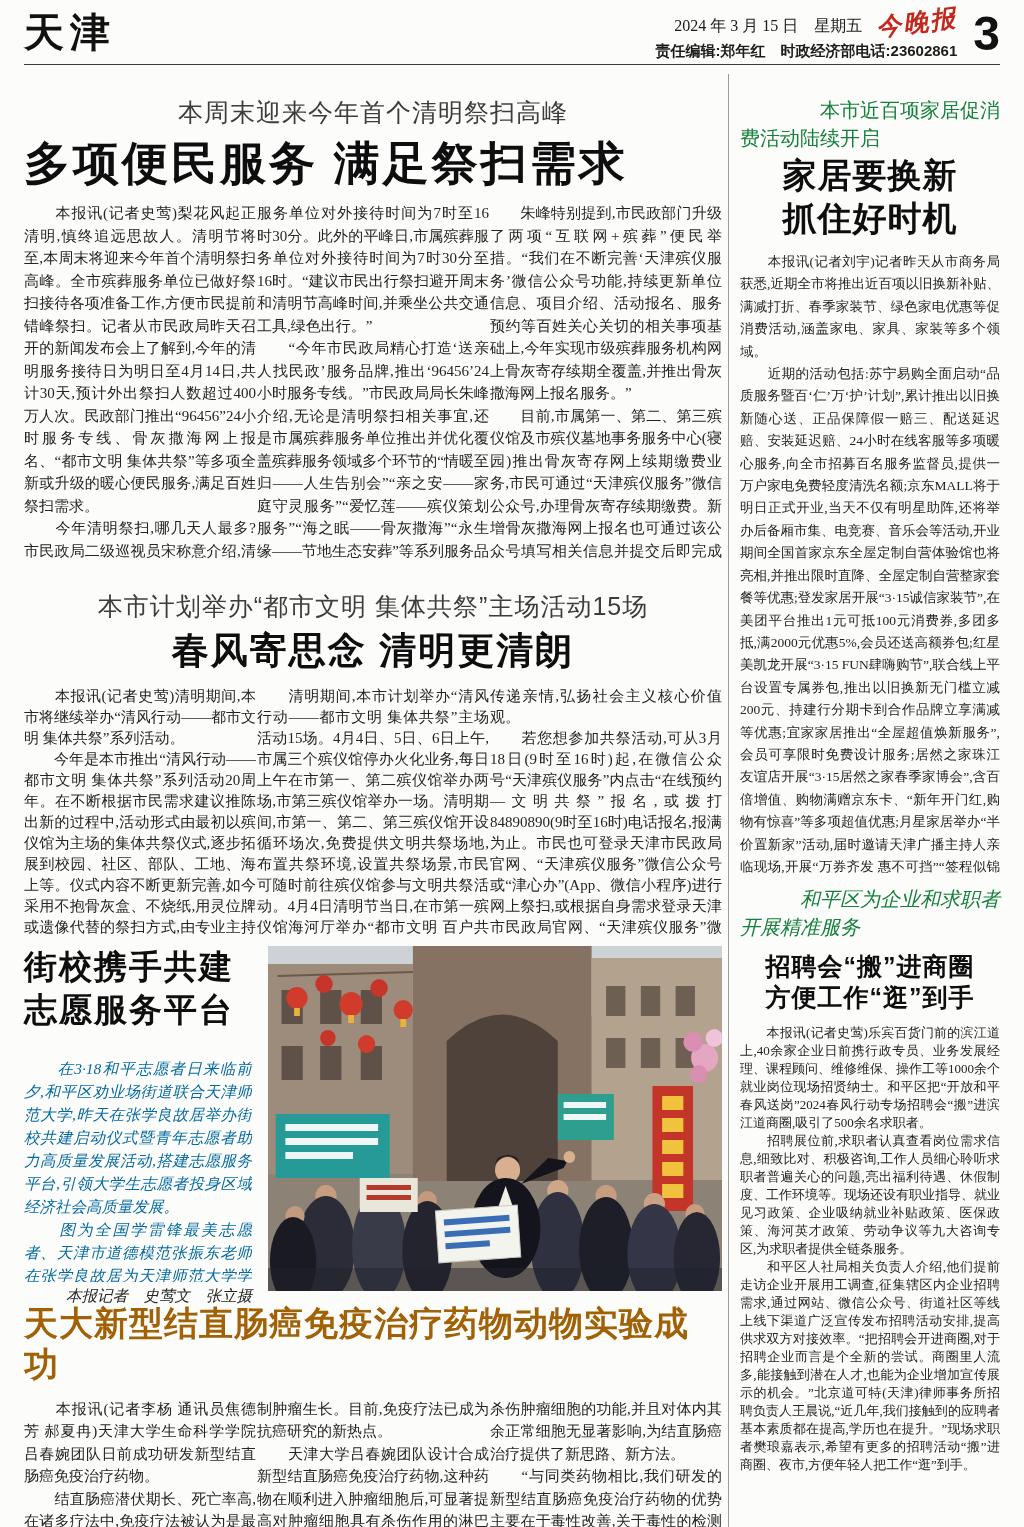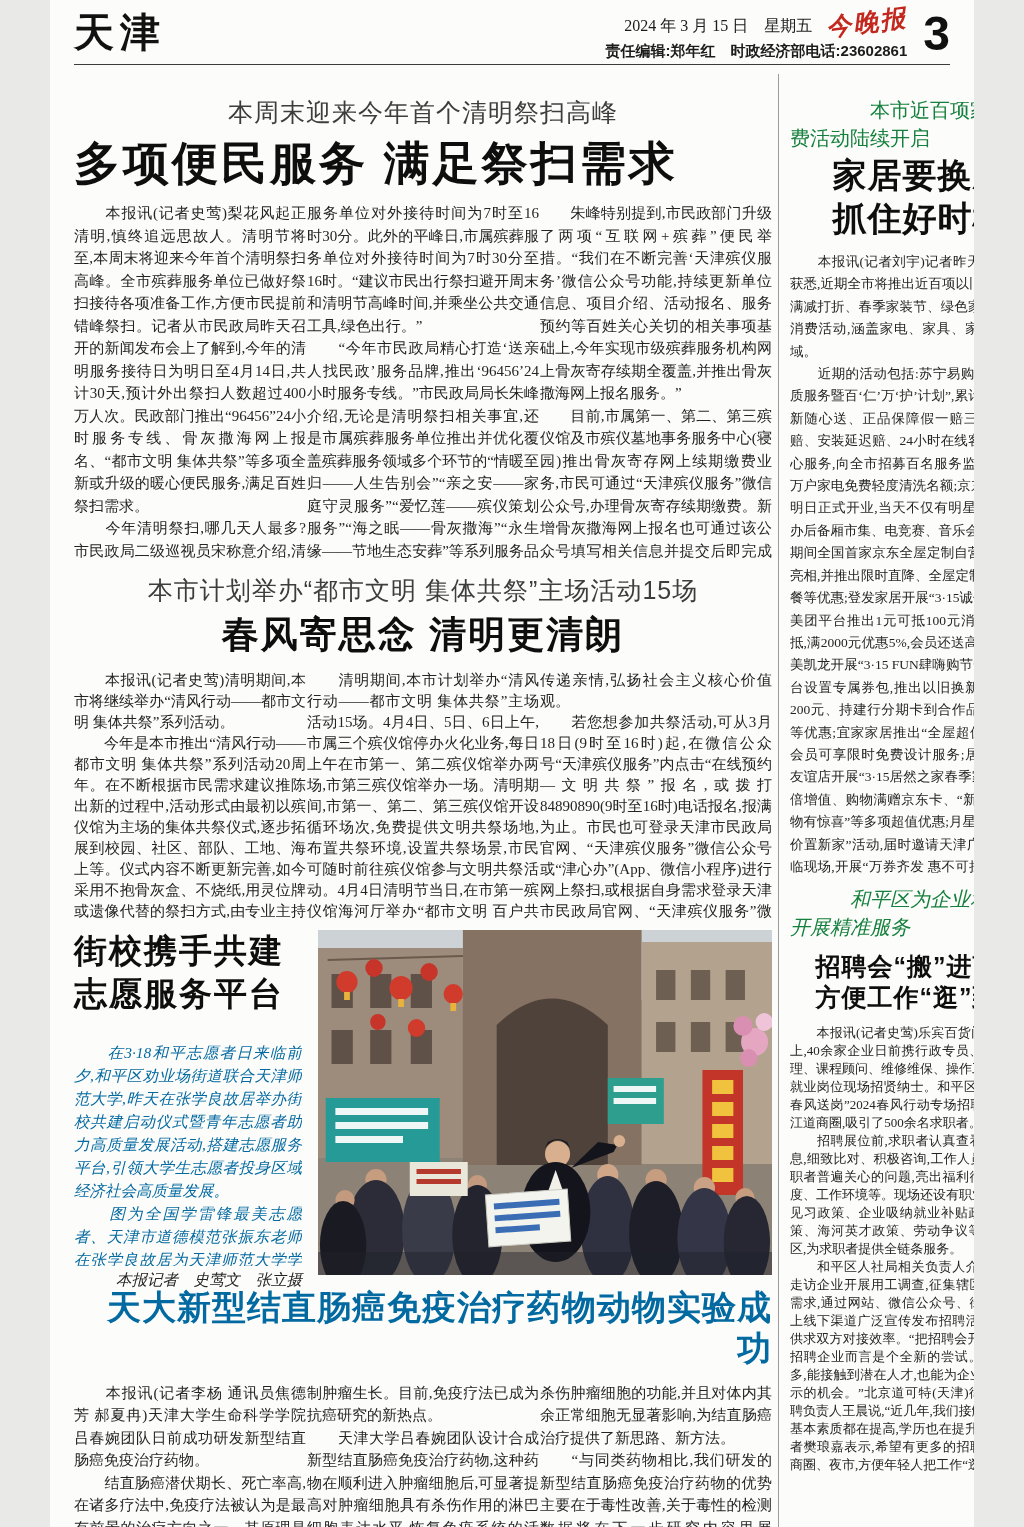--- a/index.html
+++ b/index.html
@@ -1,42 +1,42 @@
 <!DOCTYPE html>
 <html><head>
 <meta charset="utf-8">
 <style>
   * { box-sizing: border-box; }
   html,body { margin:0; padding:0; background:#e9e9e7; }
   .page {
-    position:relative; width:924px; height:1527px; margin:0 auto;
+    position:relative; width:1024px; height:1527px; margin:0 auto;
     background:#fcfcfa; overflow:hidden; color:#1c1c1c;
     font-family:"Liberation Serif","DejaVu Serif",serif;
   }
   
   .hdr { position:absolute; top:10px; left:24px; right:24px; height:52px; }
   .section-label { position:absolute; left:0; top:2px; font:700 40px/1 "Liberation Sans","DejaVu Sans",sans-serif; letter-spacing:6px; color:#111; }
   .hdr-right { position:absolute; right:0; top:0; display:flex; align-items:flex-start; gap:16px; }
   .hdr-meta { text-align:right; }
   .masthead { display:inline-block; color:#c2281e; font:italic 700 25px/1 "Liberation Serif",serif; transform:rotate(-7deg); margin-left:14px; letter-spacing:2px; }
   .hdr-editor { font:700 15px/1.5 "Liberation Sans","DejaVu Sans",sans-serif; white-space:nowrap; margin-top:3px; }
   .page-num { font:600 48px/1 "Liberation Sans","DejaVu Sans",sans-serif; color:#111; margin-top:0; }
   .hdr-rule { position:absolute; top:64px; left:24px; right:24px; height:1px; background:#3c3c3c; }
   .vdiv { position:absolute; left:728px; top:74px; bottom:0; width:1px; background:#9c9c9c; }
 
   
   .main-left { position:absolute; left:24px; top:96px; width:698px; }
   .kicker { text-align:center; font:400 25px/1.3 "Liberation Sans","DejaVu Sans",sans-serif; color:#3d3d3d; letter-spacing:1px; }
   .headline-xl { font:900 46px/1.15 "Liberation Sans","DejaVu Sans",sans-serif; letter-spacing:3px; color:#0e0e0e; margin-top:8px; }
   .headline-lg { text-align:center; font:800 37px/1.2 "Liberation Sans","DejaVu Sans",sans-serif; letter-spacing:2px; color:#0e0e0e; margin-top:6px; }
-  .headline-md { text-align:right; font:900 34px/1.2 "Liberation Sans","DejaVu Sans",sans-serif; letter-spacing:1px; color:#0369a1; }
+  .headline-md { text-align:left; font:900 34px/1.2 "Liberation Sans","DejaVu Sans",sans-serif; letter-spacing:1px; color:#a16207; }
   .cols3 { display:grid; grid-template-columns:1fr 1fr 1fr; gap:1px; margin-top:13px; }
   .bodytext { font:400 15px/22.5px "Liberation Serif","DejaVu Serif",serif; color:#242424; text-align:justify; white-space:pre-wrap; overflow:hidden; }
   .a1 .bodytext { height:358px; }
-  .a2 { margin-top:14px; }
+  .a2 { margin-top:30px; }
   .a2 .bodytext { height:250px; line-height:21px; }
 
   .bottom-row { display:flex; gap:16px; margin-top:10px; height:345px; }
   .street { width:228px; flex:none; }
   .street-title { font:800 33px/1.3 "Liberation Sans","DejaVu Sans",sans-serif; letter-spacing:2px; color:#0e0e0e; }
   .street-body { margin-top:25px; font:italic 400 15.5px/23px "Liberation Serif","DejaVu Serif",serif; color:#0369a1; text-align:justify; white-space:pre-wrap; overflow:hidden; max-height:225px; }
   .street-byline { font:italic 400 15.5px/23px "Liberation Serif","DejaVu Serif",serif; text-align:right; margin-top:2px; color:#242424; }
   .photo { flex:1; height:345px; overflow:hidden; background:#8d8276; }
   .photo svg { display:block; width:100%; height:100%; }
 

